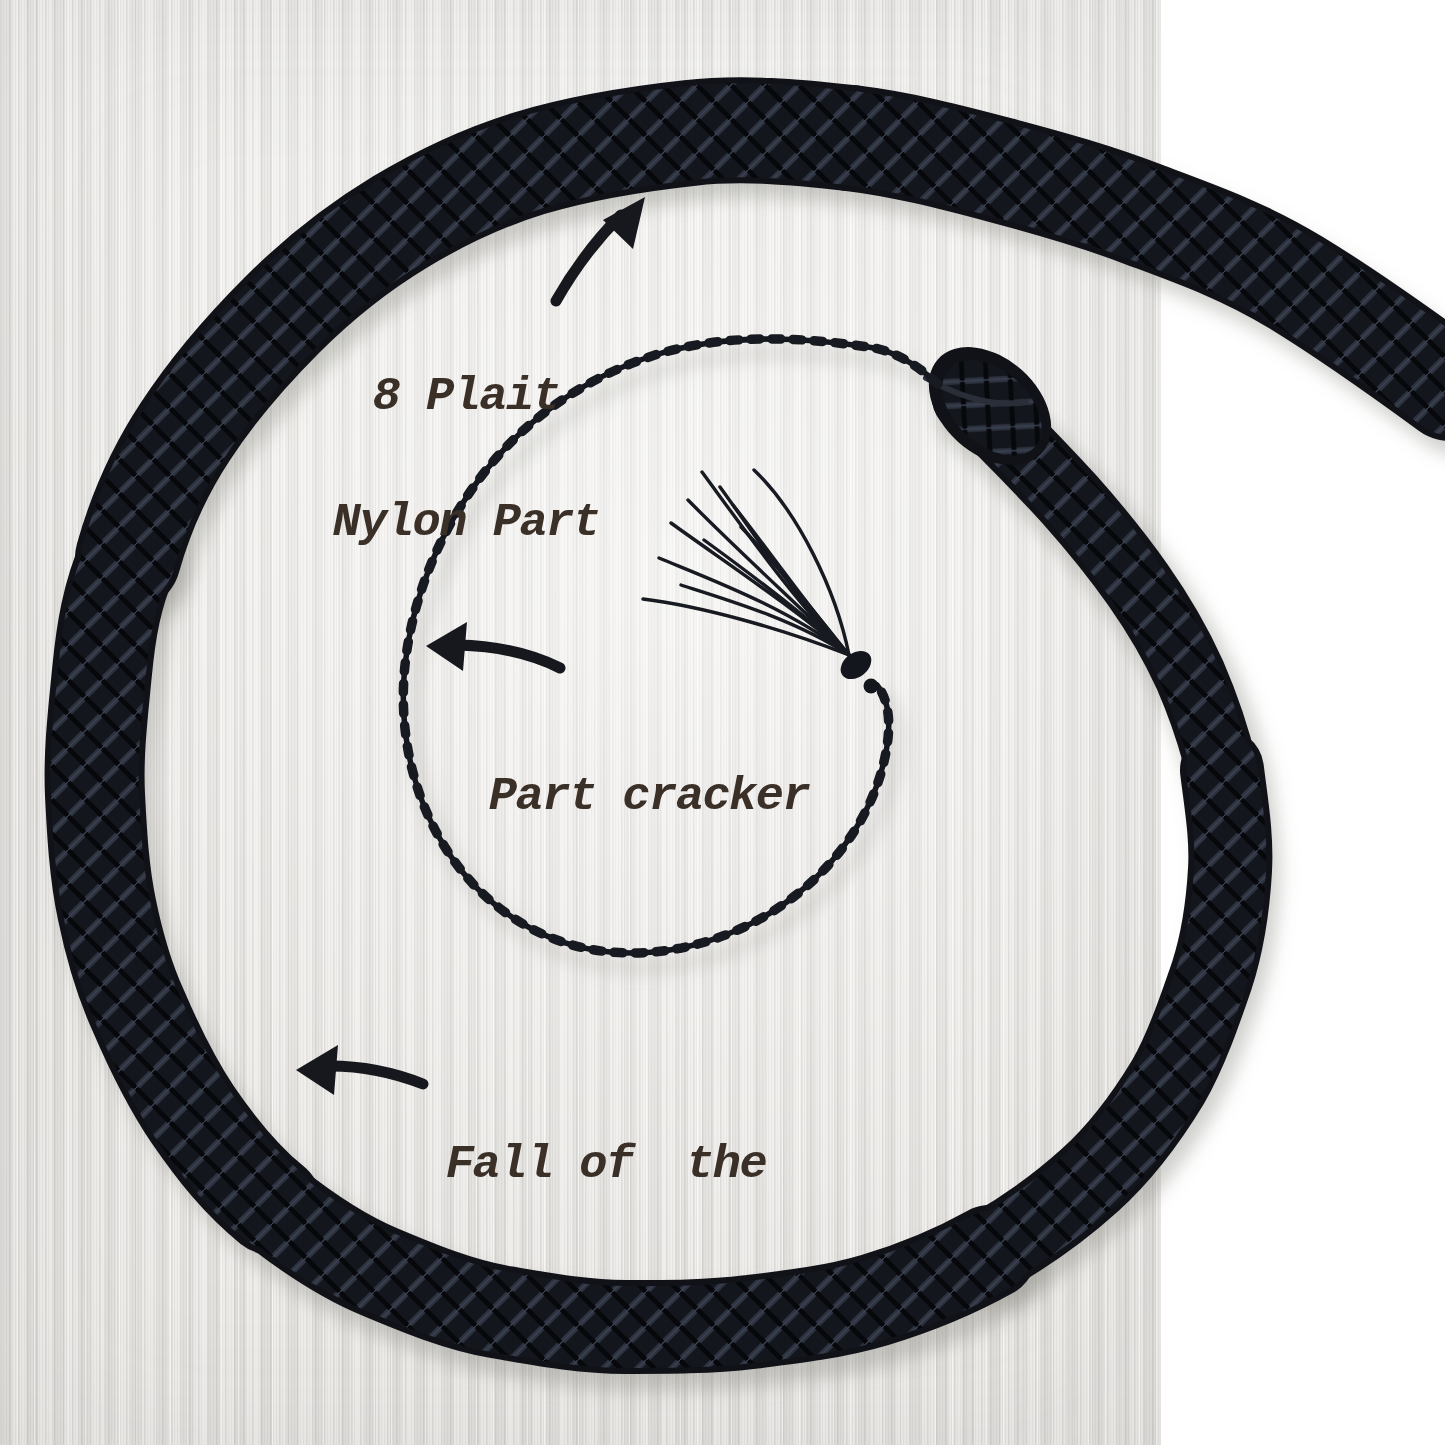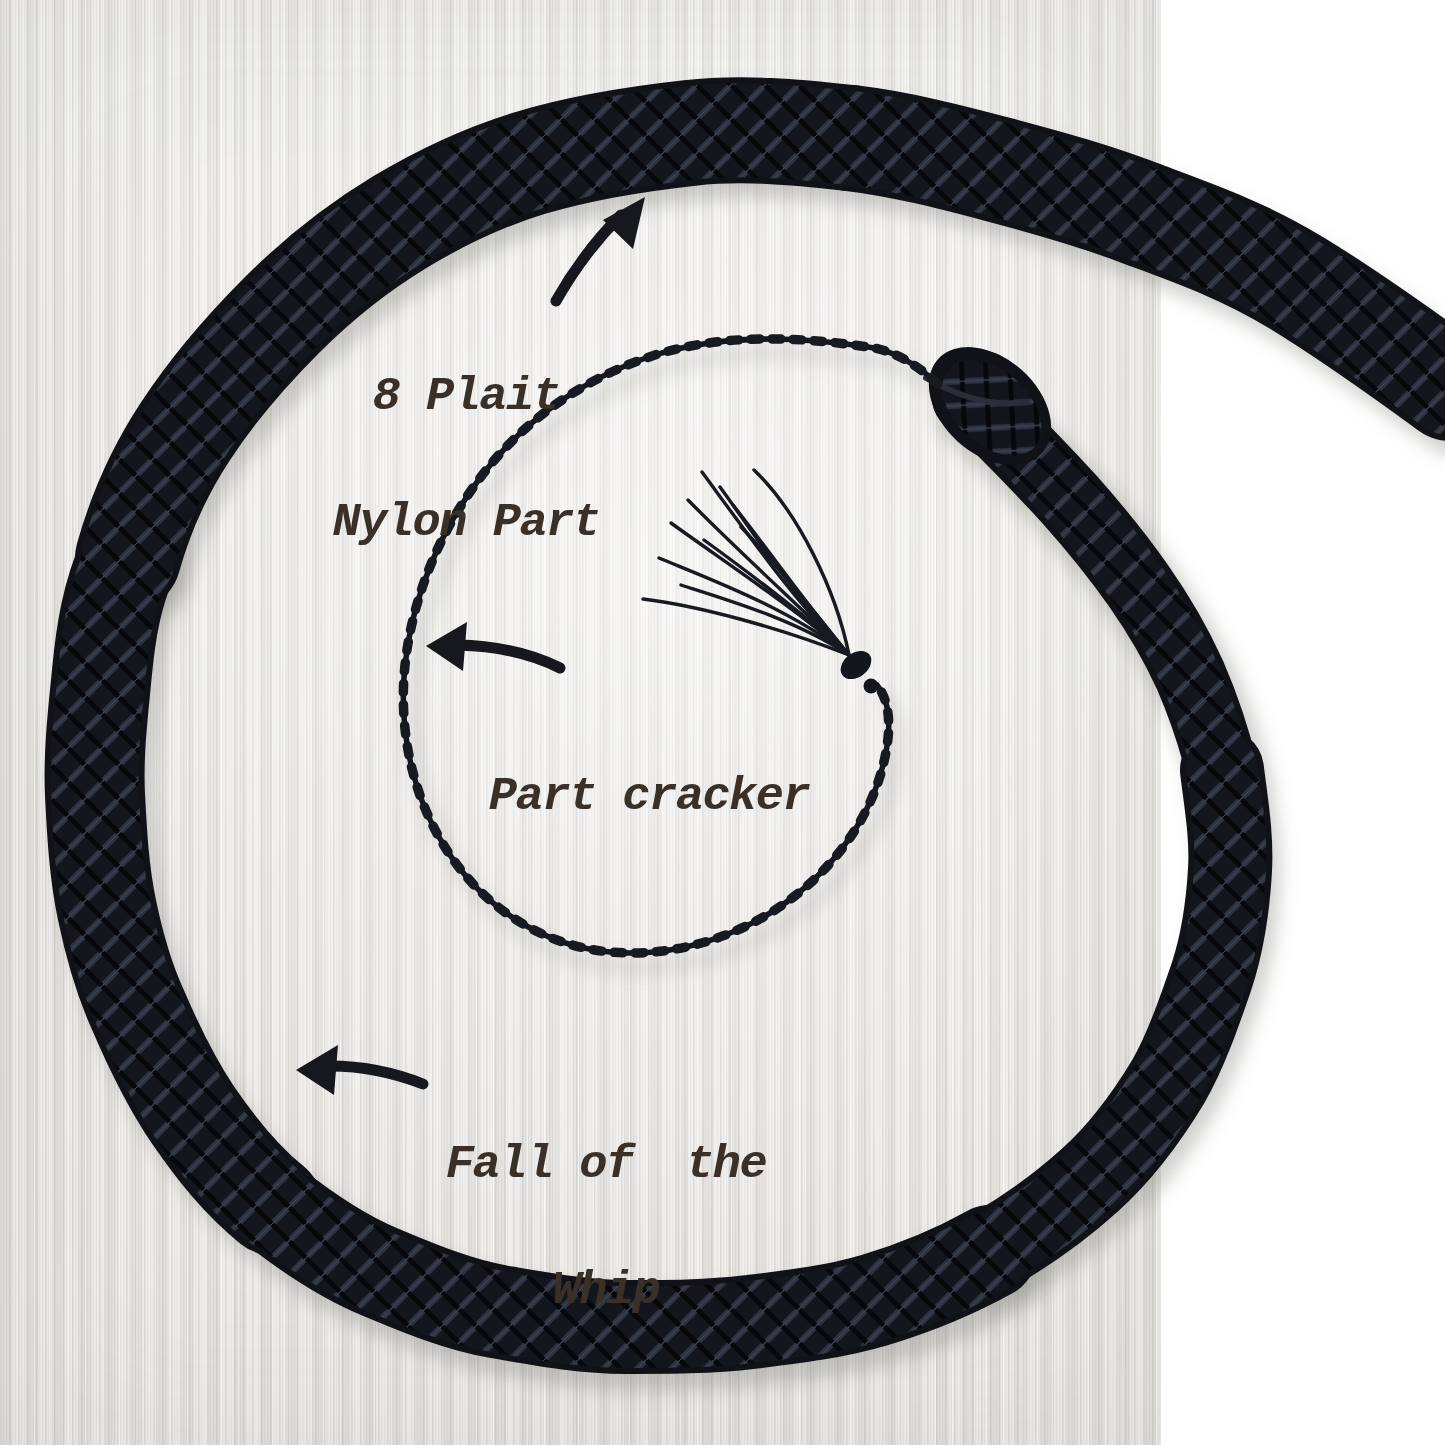--- a/index.html
+++ b/index.html
@@ -136,16 +136,15 @@
     <div>8 Plait</div>
     <div>Nylon Part</div>
   </div>
 
   <div class="label" id="label-cracker">
     <div>Part cracker</div>
   </div>
 
   <div class="label" id="label-fall">
     <div>Fall of  the</div>
-    <div>Whip</div>
   </div>
 
 </div>
 
 </body></html>

